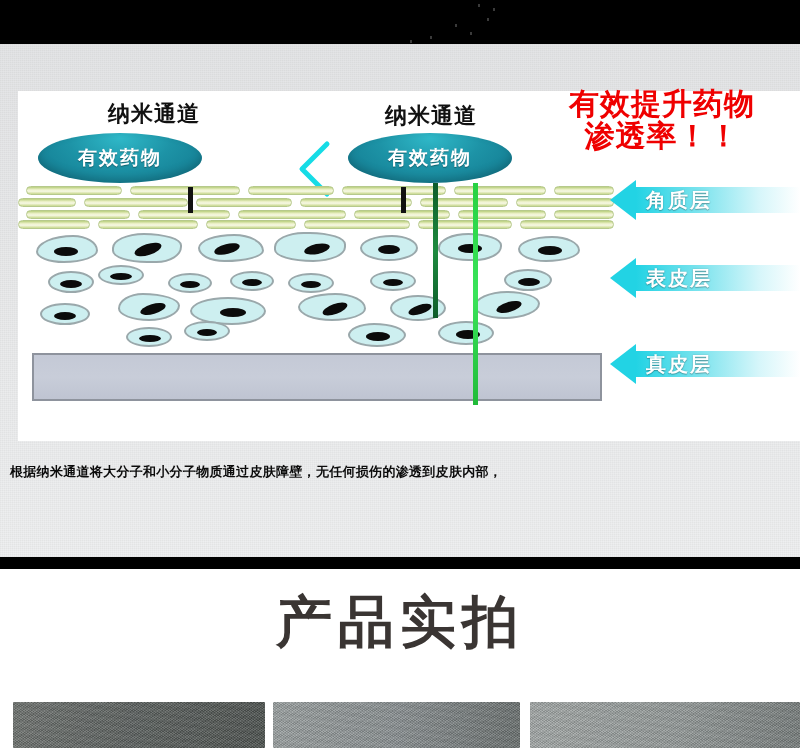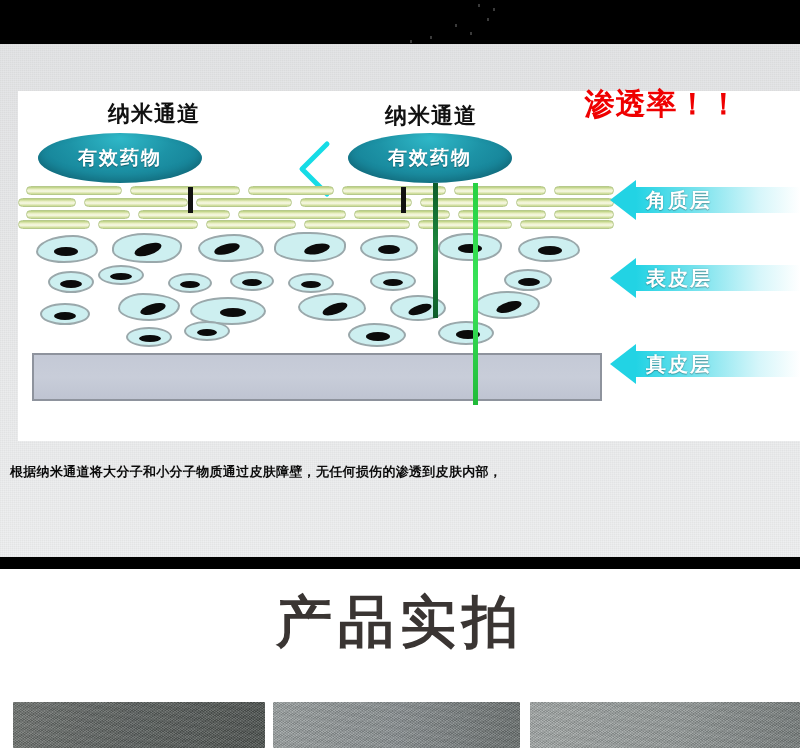--- a/index.html
+++ b/index.html
@@ -346,20 +346,21 @@
       <div class="layer-arrow" id="arrow-dermis">
         <div class="head"></div>
         <div class="tail">
           <span>真皮层</span>
         </div>
       </div>
 
     </div>
 
     <div class="headline-red">
+      <div>有效提升药物</div>
       <div>渗透率！！</div>
     </div>
 
     <div class="caption">
       <div>根据纳米通道将大分子和小分子物质通过皮肤障壁，无任何损伤的渗透到皮肤内部，</div>
     </div>
 
   </div>
 
   <div class="band-black-2"></div>

